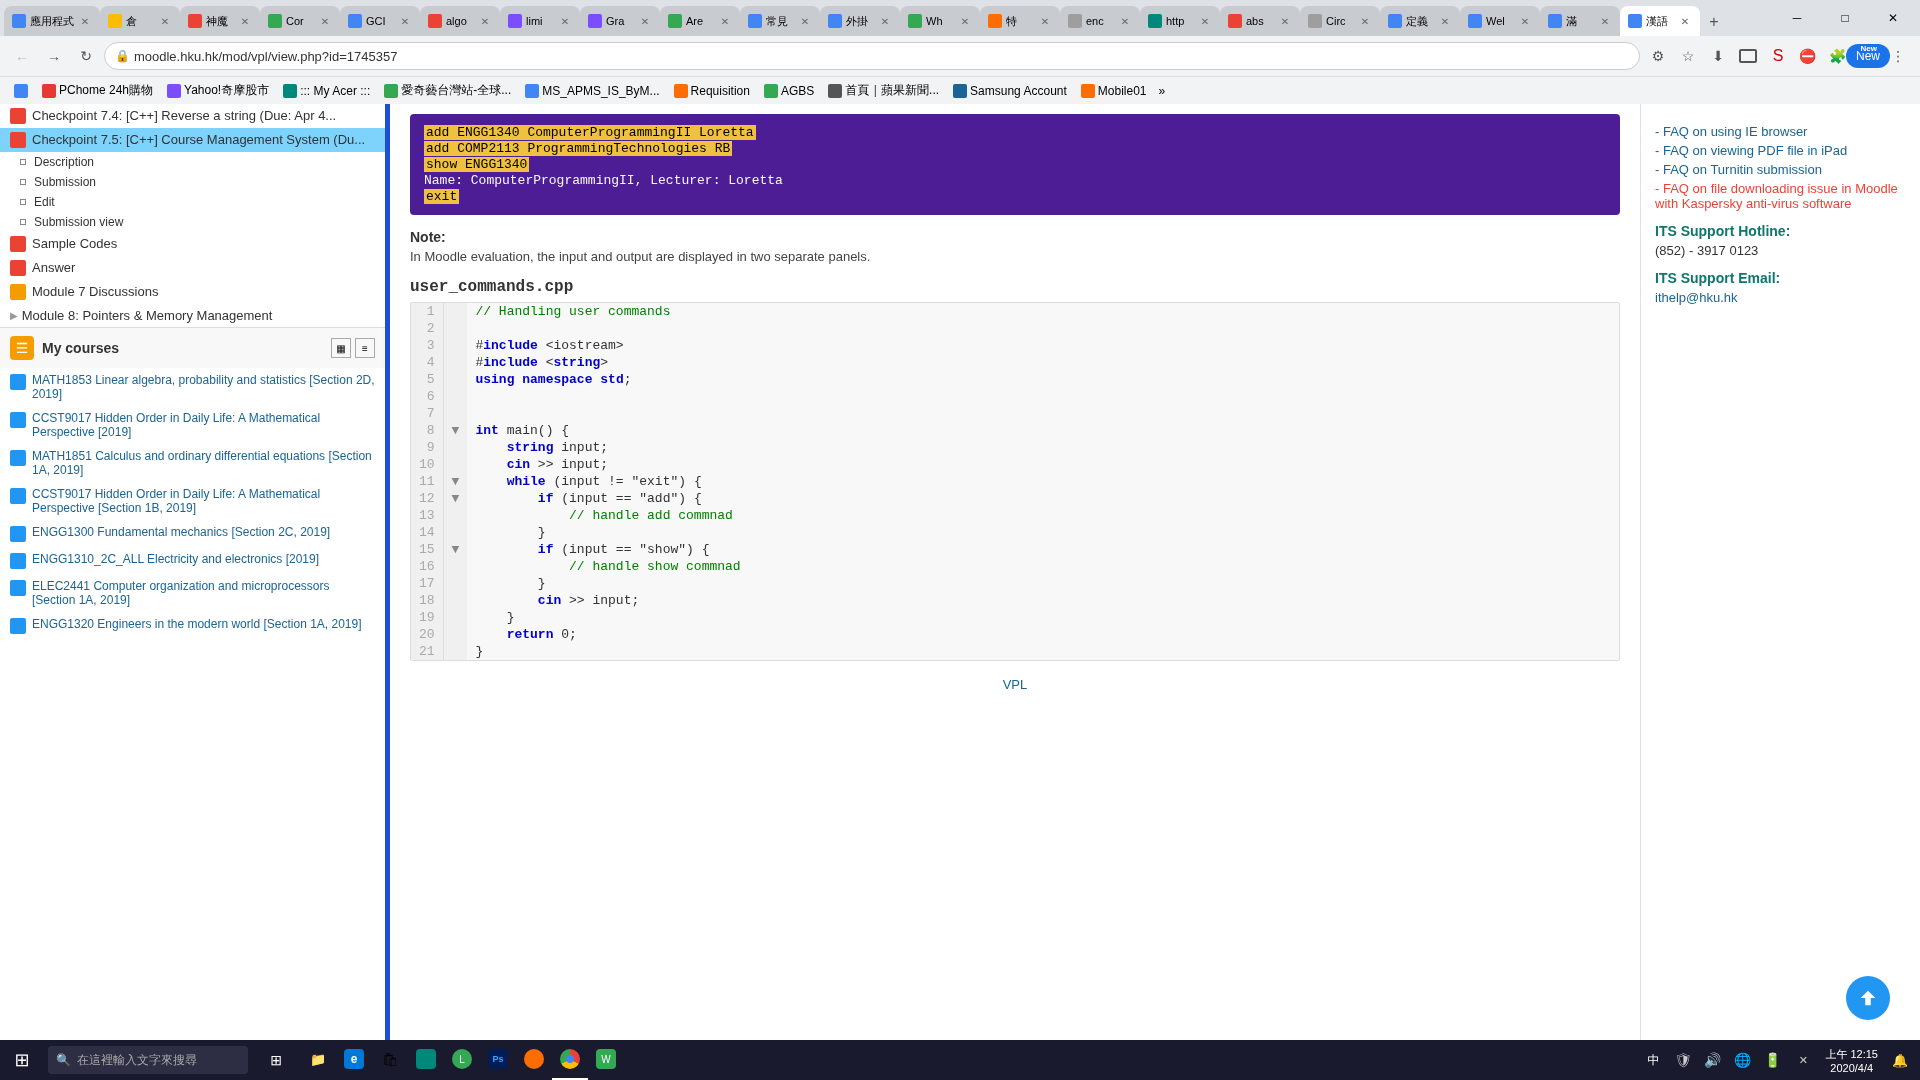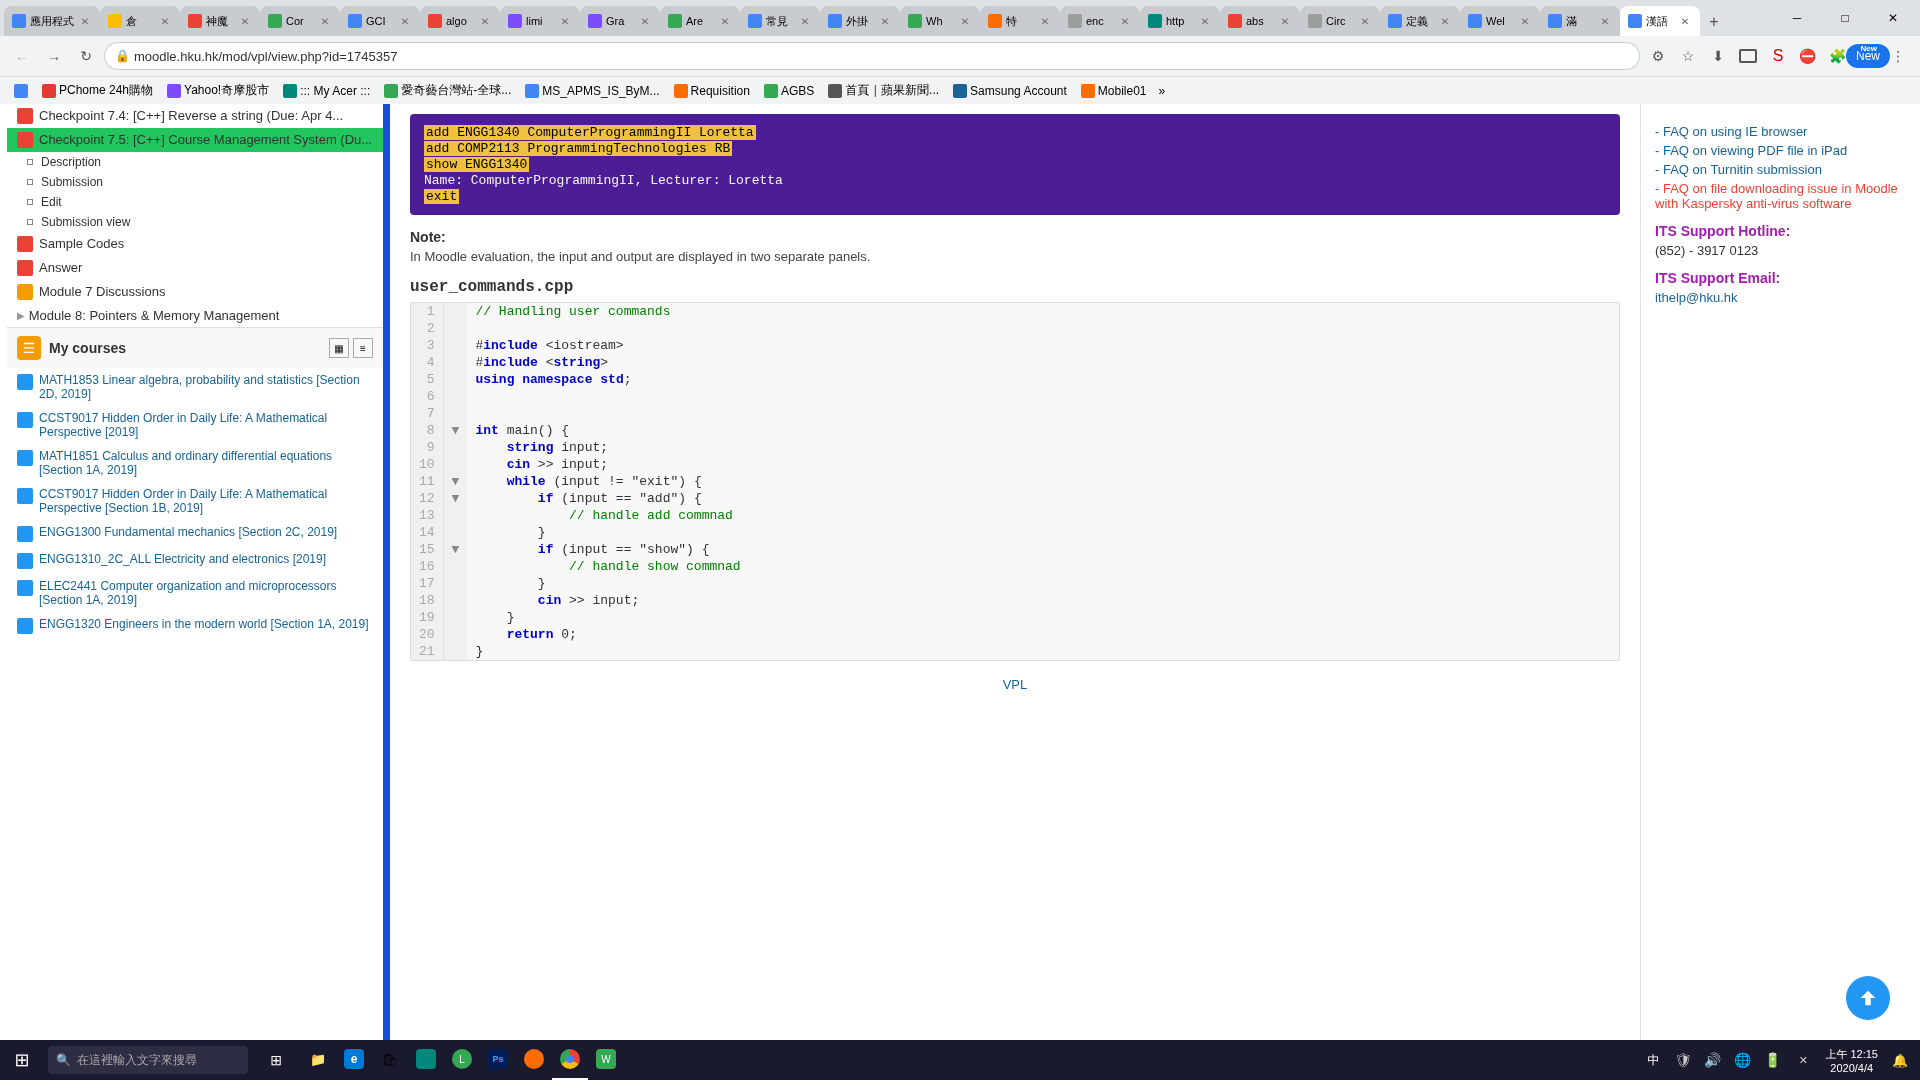--- a/index.html
+++ b/index.html
@@ -30,26 +30,26 @@
     .profile-btn { background: #1a73e8; color: #fff; border-radius: 12px; padding: 2px 10px; font-size: 12px; height: 24px; display: flex; align-items: center; cursor: pointer; }
 
     .bookmarks-bar { display: flex; align-items: center; height: 28px; background: #f1f3f4; padding: 0 8px; gap: 2px; border-top: 1px solid #ddd; font-size: 12px; overflow: hidden; }
     .bookmark-item { display: flex; align-items: center; gap: 3px; padding: 2px 6px; border-radius: 4px; cursor: pointer; white-space: nowrap; height: 22px; }
     .more-bookmarks { padding: 2px 4px; cursor: pointer; border-radius: 4px; }
 
     
     .page-container { display: flex; width: 1920px; height: calc(1080px - 36px - 40px - 28px); background: #fff; overflow: hidden; }
 
     
-    .sidebar { width: 390px; background: #fff; overflow-y: auto; border-right: 7px solid #1d4ed8; flex-shrink: 0; padding: 0 0 10px 7px; }
+    .sidebar { width: 390px; background: #fff; overflow-y: auto; border-right: 5px solid #1d4ed8; flex-shrink: 0; padding: 0 0 10px 0; }
     .sidebar-section-item { padding: 3px 10px 3px 20px; display: flex; align-items: center; font-size: 12px; cursor: pointer; color: #333; }
     .sidebar-section-item .square-bullet { width: 6px; height: 6px; border: 1px solid #888; display: inline-block; margin-right: 8px; flex-shrink: 0; }
     .sidebar-icon { width: 16px; height: 16px; margin-right: 6px; flex-shrink: 0; display: flex; align-items: center; justify-content: center; }
     .checkpoint-item { padding: 4px 10px 4px 10px; display: flex; align-items: flex-start; font-size: 13px; cursor: pointer; color: #333; }
-    .checkpoint-active { background: #22c55e; }
+    .checkpoint-active { background: #7dd3fc; }
     .my-courses-header { display: flex; align-items: center; padding: 8px 10px; background: #f8f8f8; border-top: 1px solid #ddd; }
     .my-courses-icon { width: 24px; height: 24px; background: #f59c00; border-radius: 4px; display: flex; align-items: center; justify-content: center; color: #fff; font-size: 14px; margin-right: 8px; }
     .my-courses-title { font-size: 14px; font-weight: bold; color: #333; flex: 1; }
     .my-courses-icons { display: flex; gap: 4px; }
     .my-courses-icon-btn { width: 20px; height: 20px; border: 1px solid #aaa; display: flex; align-items: center; justify-content: center; cursor: pointer; font-size: 10px; }
     .course-item { display: flex; align-items: flex-start; padding: 5px 10px; cursor: pointer; font-size: 12px; color: #1a6496; }
     .course-icon { width: 16px; height: 16px; margin-right: 6px; flex-shrink: 0; margin-top: 1px; }
 
     
     .main-content { flex: 1; overflow-y: auto; background: #fff; padding: 0; }
@@ -76,21 +76,21 @@
     .line-num { color: #aaa; text-align: right; width: 30px; user-select: none; background: #f0f0f0; border-right: 1px solid #ddd; padding: 1px 6px; }
     .line-collapse { color: #888; text-align: right; width: 14px; background: #f0f0f0; padding: 1px 2px; cursor: pointer; }
     .code-line { color: #333; }
     .kw { color: #0000cc; font-weight: bold; }
     .comment { color: #008000; }
     .vpl-link { text-align: center; padding: 6px 14px; font-size: 13px; color: #1a6496; cursor: pointer; }
 
     
     .right-sidebar { width: 280px; background: #fff; border-left: 1px solid #e0e0e0; padding: 16px 14px; overflow-y: auto; flex-shrink: 0; font-size: 13px; }
     .rs-link { display: block; color: #1a6496; margin: 4px 0; cursor: pointer; text-decoration: none; }
-    .rs-section-title { font-size: 14px; font-weight: bold; color: #a21caf; margin: 12px 0 4px 0; }
+    .rs-section-title { font-size: 14px; font-weight: bold; color: #0f766e; margin: 12px 0 4px 0; }
     .rs-support-text { font-size: 13px; color: #333; margin: 2px 0; }
 
     
     .scroll-top-btn { position: fixed; bottom: 60px; right: 30px; width: 44px; height: 44px; background: #2196F3; border-radius: 50%; display: flex; align-items: center; justify-content: center; cursor: pointer; z-index: 100; }
     .scroll-top-btn svg { width: 22px; height: 22px; fill: #fff; }
 
     
     .taskbar { position: fixed; bottom: 0; left: 0; width: 1920px; height: 40px; background: #1a1a2e; display: flex; align-items: center; }
     .taskbar-start { width: 44px; height: 40px; display: flex; align-items: center; justify-content: center; cursor: pointer; color: #fff; font-size: 18px; }
     .taskbar-search { display: flex; align-items: center; background: #2d2d44; border-radius: 4px; height: 28px; padding: 0 8px; margin: 0 4px; min-width: 200px; gap: 6px; cursor: text; }

